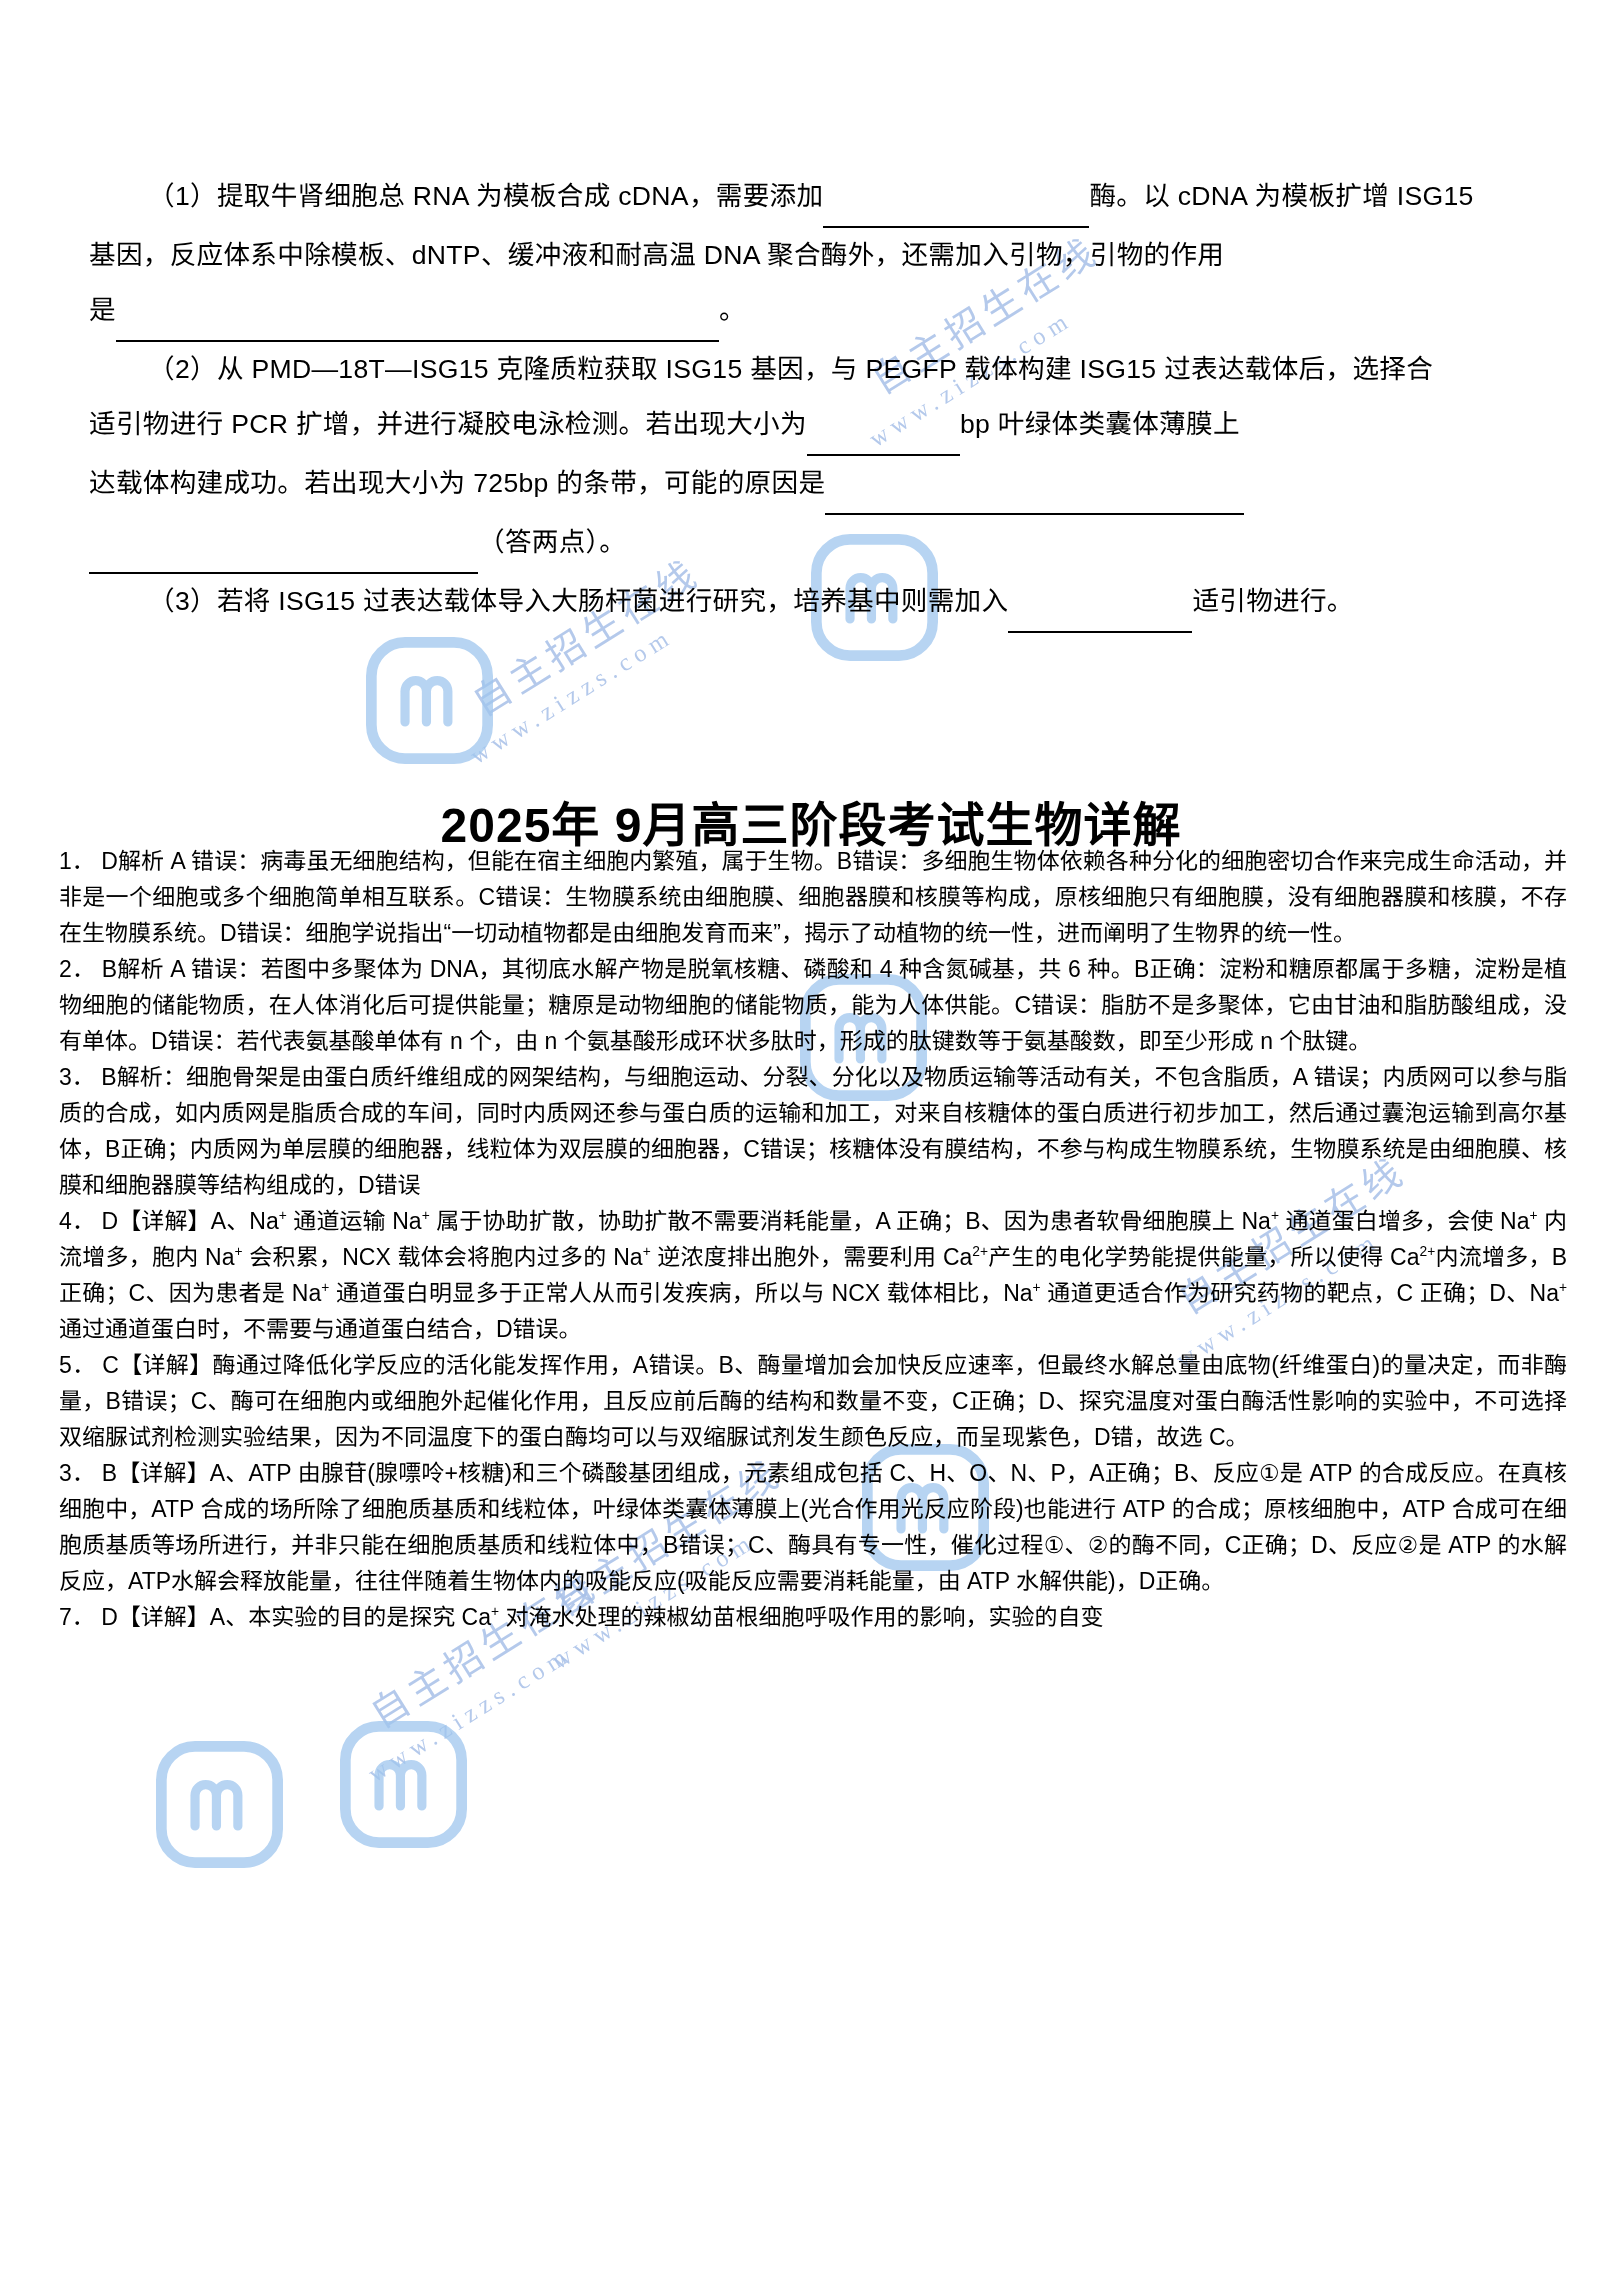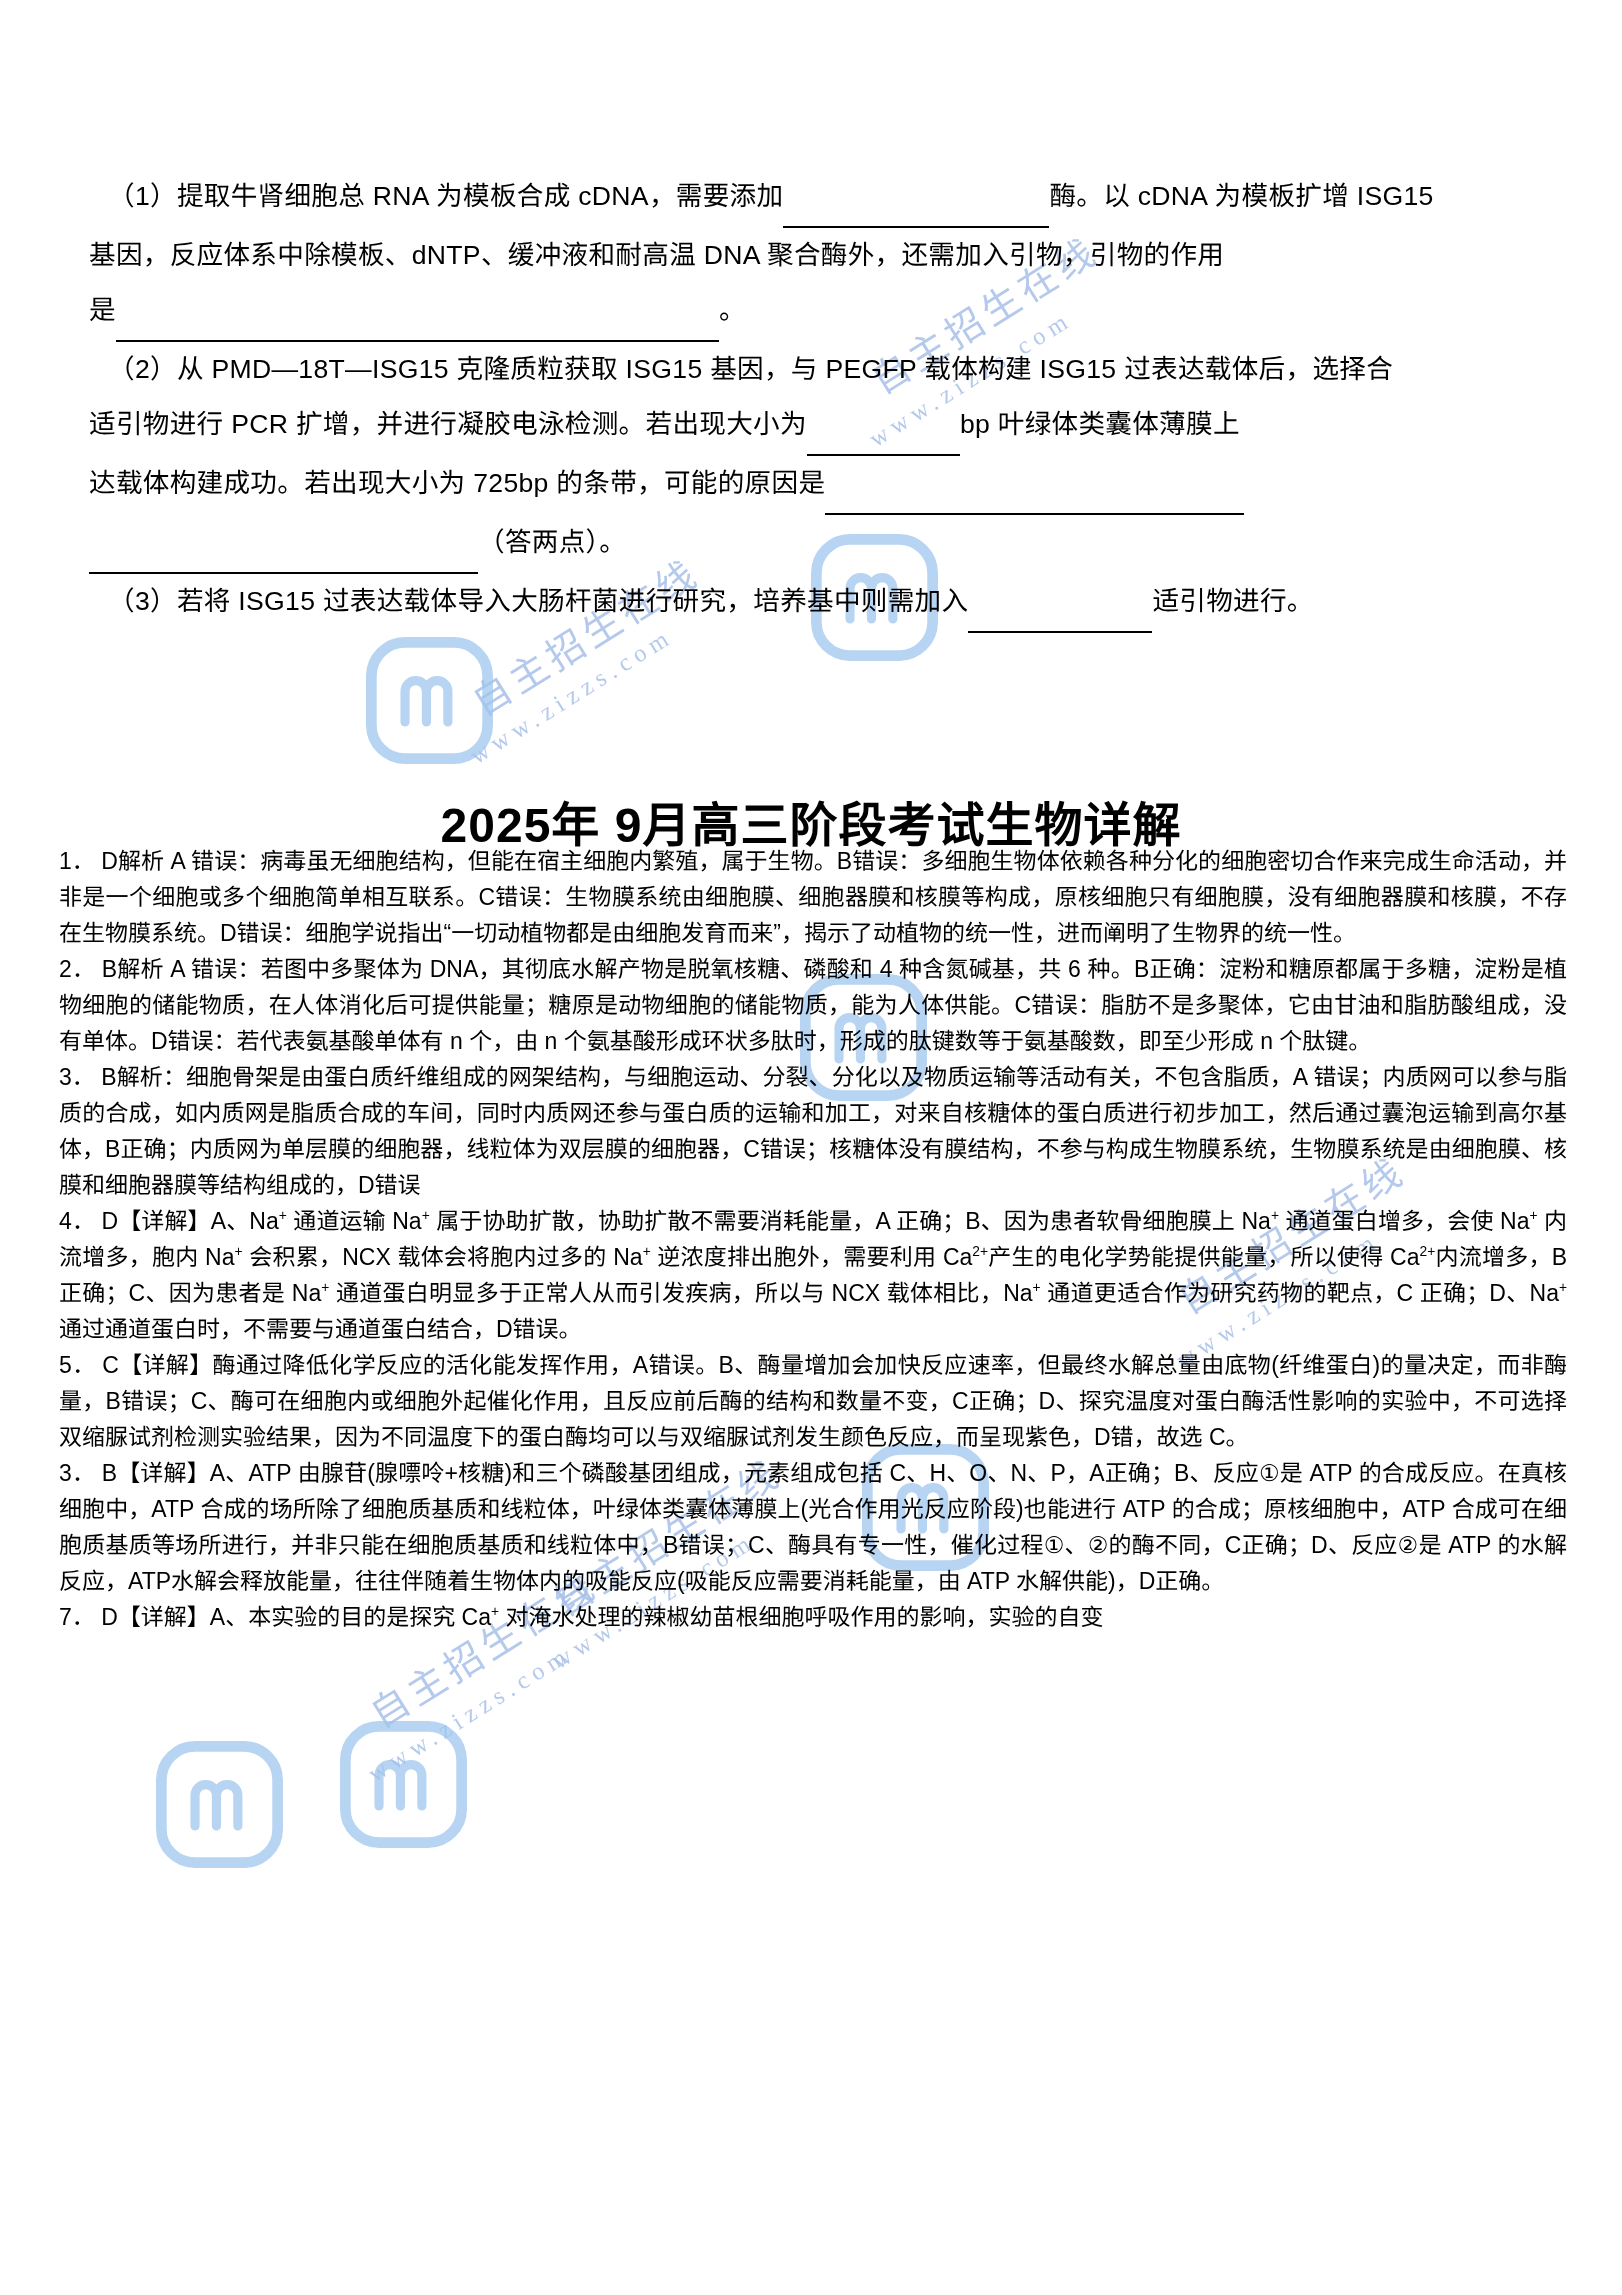--- a/index.html
+++ b/index.html
@@ -38,21 +38,21 @@
   
   .qblock { position:absolute; left:0; top:0; width:1622px; }
   .qitem {
     font-size:26.6px;
     line-height:55px;
     letter-spacing:0.3px;
     color:#000;
     margin:0;
   }
   .qline { display:block; white-space:nowrap; }
-  .qline.ind0 { padding-left:108px; }
+  .qline.ind0 { padding-left:108px;margin-left:40px; }
   .qline.ind1 { padding-left:89px; }
 
   .blank {
     display:inline-block;
     border-bottom:2.6px solid #000;
     vertical-align:-2px;
   }
 
   
   .doc-title {

